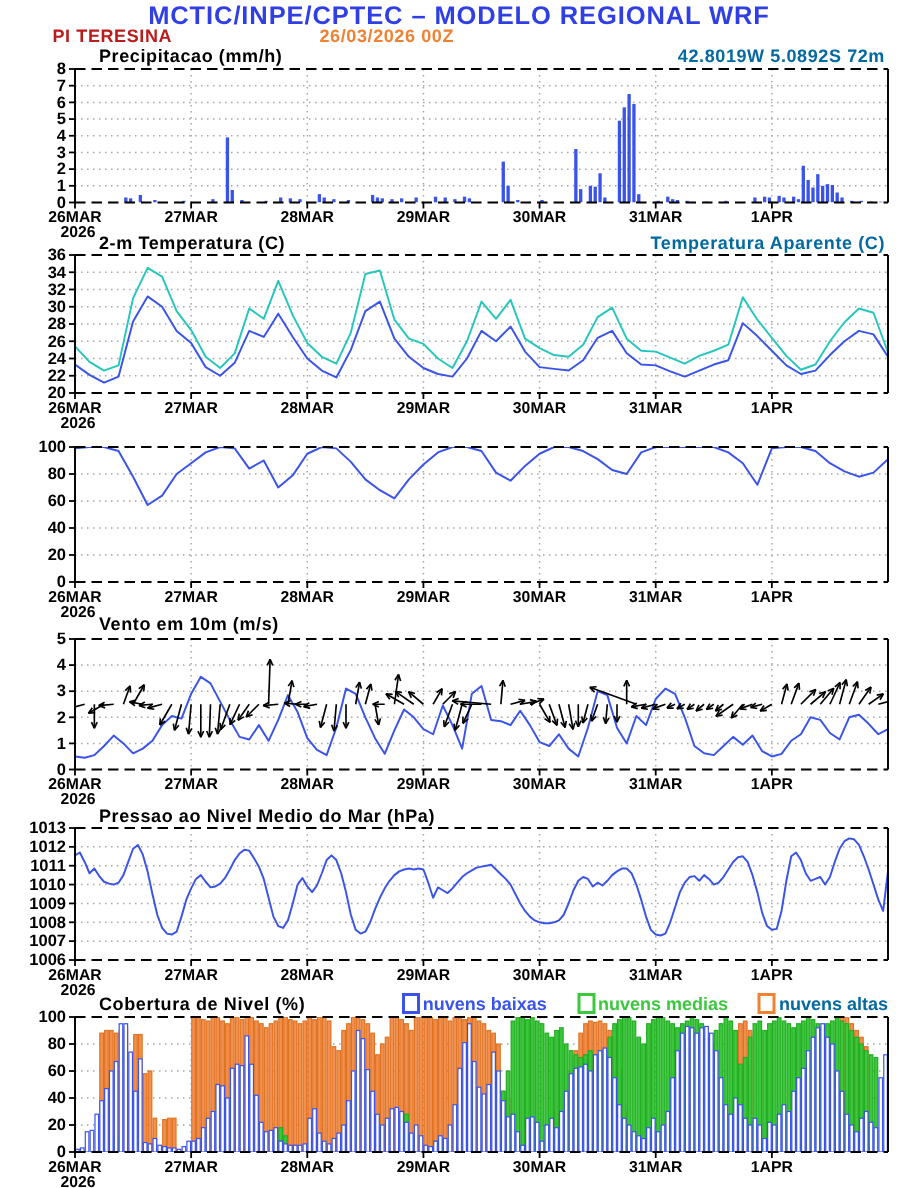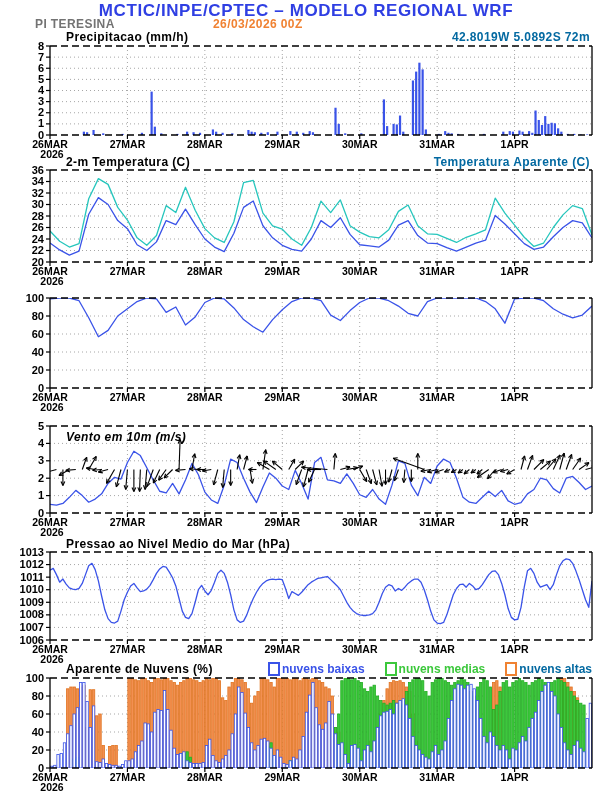--- a/index.html
+++ b/index.html
@@ -9,21 +9,21 @@
   .t{position:absolute;font-weight:bold;white-space:nowrap;}
   .hdr{left:0;right:0;top:1px;text-align:center;font-size:17px;letter-spacing:.6px;}
   .station{left:35px;top:17px;font-size:12px;letter-spacing:.4px;}
   .run{left:213px;top:17px;font-size:12px;letter-spacing:.4px;}
   .loc{right:22px;top:30px;font-size:12px;letter-spacing:.4px;}
   .pt{font-size:12px;letter-spacing:.4px;color:#000;}
   .p1{left:66px;top:30px;}
   .p2{left:66px;top:155px;}
   .p2b{right:22px;top:155px;}
   .p3{left:66px;top:283px;}
-  .p4{left:66px;top:430px;font-style:italic;}
+  .p4{left:66px;top:409px;}
   .p5{left:66px;top:537px;}
   .p6{left:66px;top:662px;}
   .legend{position:absolute;right:20px;top:662px;display:flex;gap:20px;font-size:12px;font-weight:bold;}
   .legend .item{display:flex;align-items:center;gap:2px;}
   .legend .lbox{display:inline-block;width:8px;height:10px;background:#fff;border:2px solid #000;}
 </style>
 </head>
 <body>
 
 <div class="page">
@@ -1196,30 +1196,30 @@
         <text x="359.7142857142857" y="781" text-anchor="middle" font-size="10.5" font-family="&quot;Liberation Sans&quot;,sans-serif" font-weight="bold" fill="#000">30MAR</text>
         <line x1="437.14285714285717" y1="768" x2="437.14285714285717" y2="772" stroke="#000" stroke-width="1.2"></line>
         <text x="437.14285714285717" y="781" text-anchor="middle" font-size="10.5" font-family="&quot;Liberation Sans&quot;,sans-serif" font-weight="bold" fill="#000">31MAR</text>
         <line x1="514.5714285714286" y1="768" x2="514.5714285714286" y2="772" stroke="#000" stroke-width="1.2"></line>
         <text x="514.5714285714286" y="781" text-anchor="middle" font-size="10.5" font-family="&quot;Liberation Sans&quot;,sans-serif" font-weight="bold" fill="#000">1APR</text>
         <text x="52" y="791" text-anchor="middle" font-size="10.5" font-family="&quot;Liberation Sans&quot;,sans-serif" font-weight="bold" fill="#000">2026</text>
       </g>
     </svg>
 
   <div class="t hdr" style="color: rgb(47, 63, 227);">MCTIC/INPE/CPTEC – MODELO REGIONAL WRF</div>
-  <div class="t station" style="color: #737373;">PI TERESINA</div>
+  <div class="t station" style="color: #b91c1c;">PI TERESINA</div>
   <div class="t run" style="color: rgb(240, 130, 50);">26/03/2026 00Z</div>
   <div class="t loc" style="color: #0369a1;">42.8019W 5.0892S 72m</div>
 
   <div class="t pt p1">Precipitacao (mm/h)</div>
   <div class="t pt p2">2-m Temperatura (C)</div>
   <div class="t pt p2b" style="color: #0369a1;">Temperatura Aparente (C)</div>
   <div class="t pt p4">Vento em 10m (m/s)</div>
   <div class="t pt p5">Pressao ao Nivel Medio do Mar (hPa)</div>
-  <div class="t pt p6">Aparente de Nuvens (%)</div>
+  <div class="t pt p6">Cobertura de Nivel (%)</div>
   <div class="legend" id="cloud-legend">
       <span class="item">
         <span class="lbox" style="border-color: rgb(58, 83, 232);"></span>
         <span style="color: rgb(58, 83, 232);">nuvens baixas</span>
       </span>
       <span class="item">
         <span class="lbox" style="border-color: rgb(60, 200, 60);"></span>
         <span style="color: rgb(60, 200, 60);">nuvens medias</span>
       </span>
       <span class="item">

